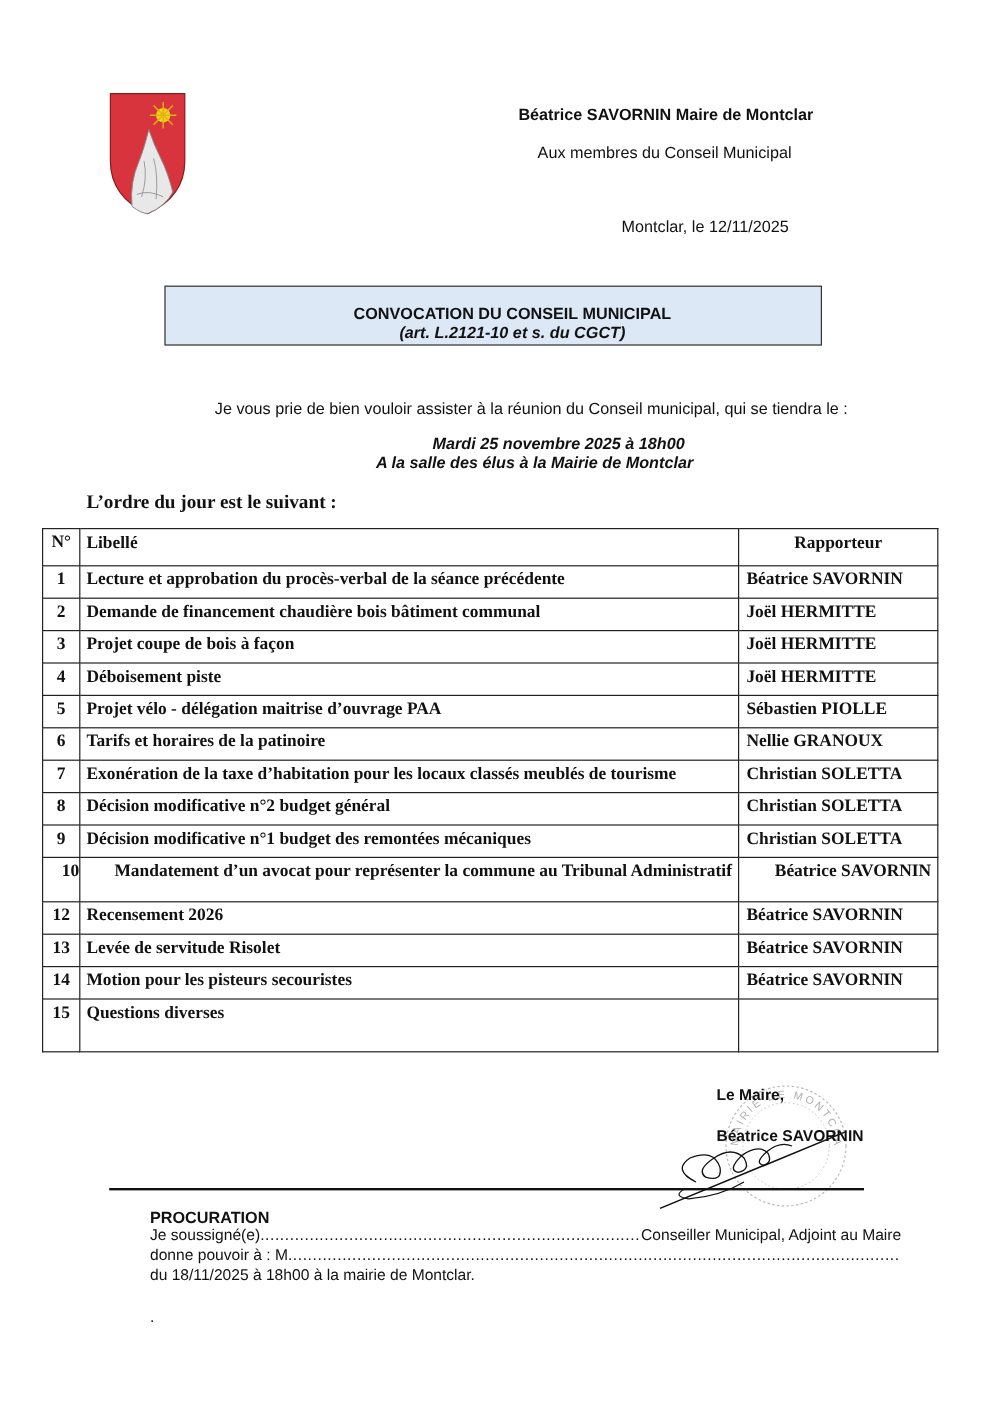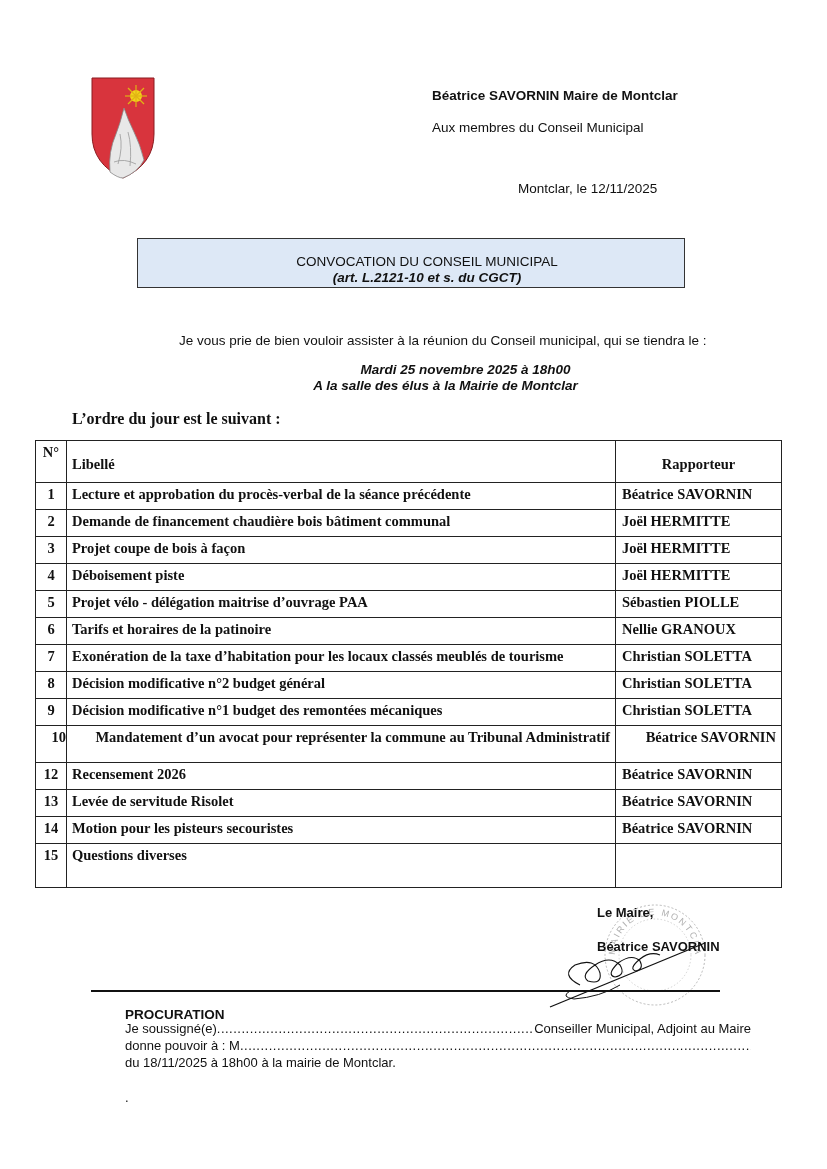--- a/index.html
+++ b/index.html
@@ -3,46 +3,46 @@
 <meta charset="utf-8">
 <style>
   html, body { margin: 0; padding: 0; background: #ffffff; }
   body { width: 827px; height: 1169px; position: relative; overflow: hidden; color: #111; }
   .sans { font-family: "Liberation Sans", sans-serif; padding-left: 32px; }
   .serif { font-family: "Liberation Serif", serif; }
 
   #crest { position: absolute; left: 90px; top: 74px; width: 66px; height: 106px; }
 
   .hdr-name { position: absolute; left: 400px; top: 88px; font-size: 13.5px; font-weight: bold; }
-  .hdr-recip { position: absolute; left: 400px; top: 120px; font-size: 13.5px; }
+  .hdr-recip { position: absolute; left: 416px; top: 120px; font-size: 13.5px; }
   .hdr-date { position: absolute; left: 486px; top: 181px; font-size: 13.5px; }
 
   .title-box {
     position: absolute; left: 137px; top: 238px; width: 548px; height: 50px;
     background: #dde8f6; border: 1px solid #333; box-sizing: border-box;
     text-align: center; font-size: 13.5px;
   }
-  .title-box .t1 { font-weight: normal; margin-top: 15px; line-height: 16px; }
+  .title-box .t1 { font-weight: bold; margin-top: 15px; line-height: 16px; }
   .title-box .t2 { font-weight: bold; font-style: italic; line-height: 16px; }
 
   .intro { position: absolute; left: 147px; top: 333px; font-size: 13.5px; }
   .when { position: absolute; left: 0; width: 827px; text-align: center; font-size: 13.5px; font-weight: bold; font-style: italic; }
   .when.w1 { top: 362px; left: 20px; }
   .when.w2 { top: 378px; left: 0; }
 
   .agenda-title { position: absolute; left: 72px; top: 410px; font-size: 16px; font-weight: bold; }
 
   table.agenda {
     position: absolute; left: 35px; top: 440px; width: 747px;
     border-collapse: collapse; font-size: 14.5px; font-weight: bold;
   }
   table.agenda td, table.agenda th {
     border: 1px solid #222; padding: 0 5px; vertical-align: top; line-height: 16px;
   }
-  table.agenda th { font-weight: bold; height: 26px; padding-top: 15px; text-align: left; }
+  table.agenda th { font-weight: bold; height: 26px; padding-top: 4px; text-align: left; }
   table.agenda th.c-num, table.agenda td.c-num { width: 30px; text-align: center; padding: 3px 0 0 0; }
   table.agenda th.c-rap { text-align: center; width: 155px; }
   table.agenda td { height: 23px; padding-top: 3px; }
   table.agenda td.c-lib { text-align: justify; }
   table.agenda td.c-rap { padding-left: 6px; }
   table.agenda tr.two td { height: 33px; text-align: right; }
   table.agenda tr.last td { height: 40px; }
 
   .sig-maire { position: absolute; left: 565px; top: 905px; font-size: 13px; font-weight: bold; }
   .sig-name { position: absolute; left: 565px; top: 939px; font-size: 13px; font-weight: bold; }

